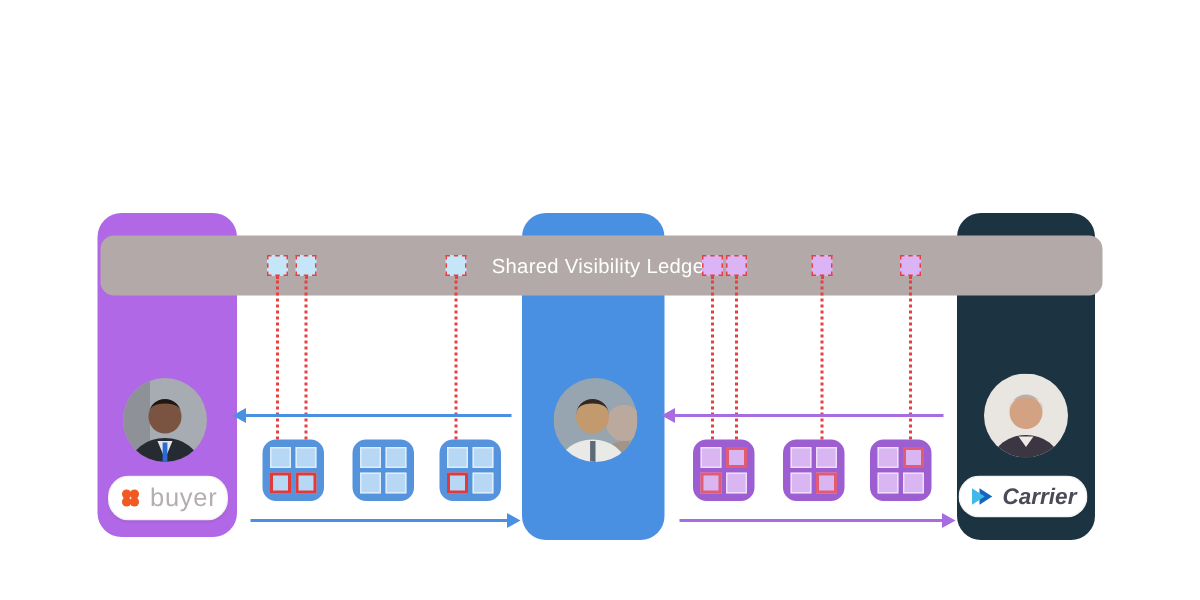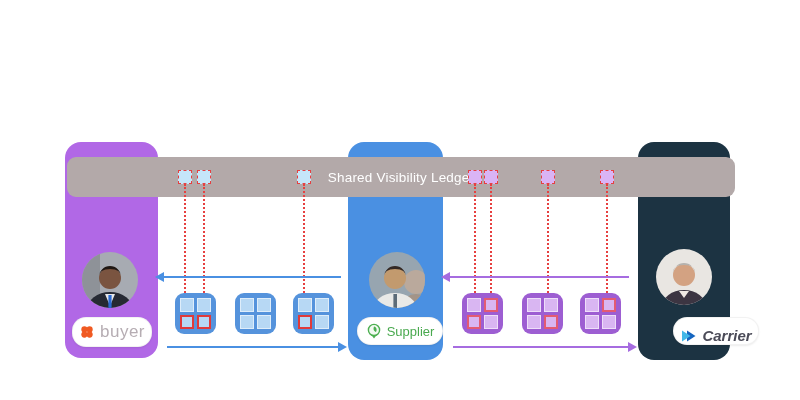--- a/index.html
+++ b/index.html
@@ -57,21 +57,21 @@
   .avatar-buyer{left:82px;top:252px;}
   .avatar-supplier{left:369px;top:252px;}
   .avatar-carrier{left:656px;top:249px;}
   
   .pill{
     position:absolute;background:#ffffff;border-radius:14px;border:1px solid rgba(0,0,0,.05);
     display:flex;align-items:center;justify-content:center;gap:5px;box-shadow:0 1px 2px rgba(0,0,0,.08);
   }
   .pill-buyer{left:72px;top:317px;width:78px;height:28px;}
   .pill-supplier{left:357px;top:317px;width:84px;height:26px;}
-  .pill-carrier{left:673px;top:317px;width:84px;height:26px;align-items:flex-end;}
+  .pill-carrier{left:639px;top:317px;width:84px;height:26px;}
   .buyer-text{font-size:17px;color:#b6adb3;letter-spacing:.5px;}
   .supplier-text{font-size:13px;font-weight:500;color:#49a94f;}
   .carrier-text{font-size:15px;font-style:italic;font-weight:600;color:#4b4b58;}
 </style>
 </head>
 <body>
 
 <div class="canvas">
 
 
@@ -176,28 +176,20 @@
 
   <div class="pill pill-buyer">
     <svg width="16" height="16" viewBox="0 0 16 16">
       <circle cx="5.4" cy="5.4" r="3.1" fill="#f05a22"></circle>
       <circle cx="10.6" cy="5.4" r="3.1" fill="#f05a22"></circle>
       <circle cx="5.4" cy="10.6" r="3.1" fill="#f05a22"></circle>
       <circle cx="10.6" cy="10.6" r="3.1" fill="#f05a22"></circle>
     </svg>
     <span class="buyer-text">buyer</span>
   </div>
-  <div class="pill pill-supplier">
-    <svg width="16" height="17" viewBox="0 0 16 17">
-      <circle cx="8" cy="7" r="5.6" fill="#f2faf2" stroke="#4caf50" stroke-width="1.4"></circle>
-      <path d="M5.2 11.8 L8 15.5 L10.8 11.8 Z" fill="#4caf50"></path>
-      <path d="M8 3.6 C 10.6 4.2 11.2 6.8 10 9 C 8.2 8.6 6.8 6.8 8 3.6 Z" fill="#4caf50"></path>
-    </svg>
-    <span class="supplier-text">Supplier</span>
-  </div>
   <div class="pill pill-carrier">
     <svg width="17" height="16" viewBox="0 0 17 16">
       <polygon points="7,2.5 15.5,8 7,13.5" fill="#1565c0"></polygon>
       <polygon points="2,2.5 10.5,8 2,13.5" fill="#42b8e8"></polygon>
     </svg>
     <span class="carrier-text">Carrier</span>
   </div>
 
 </div>
 

